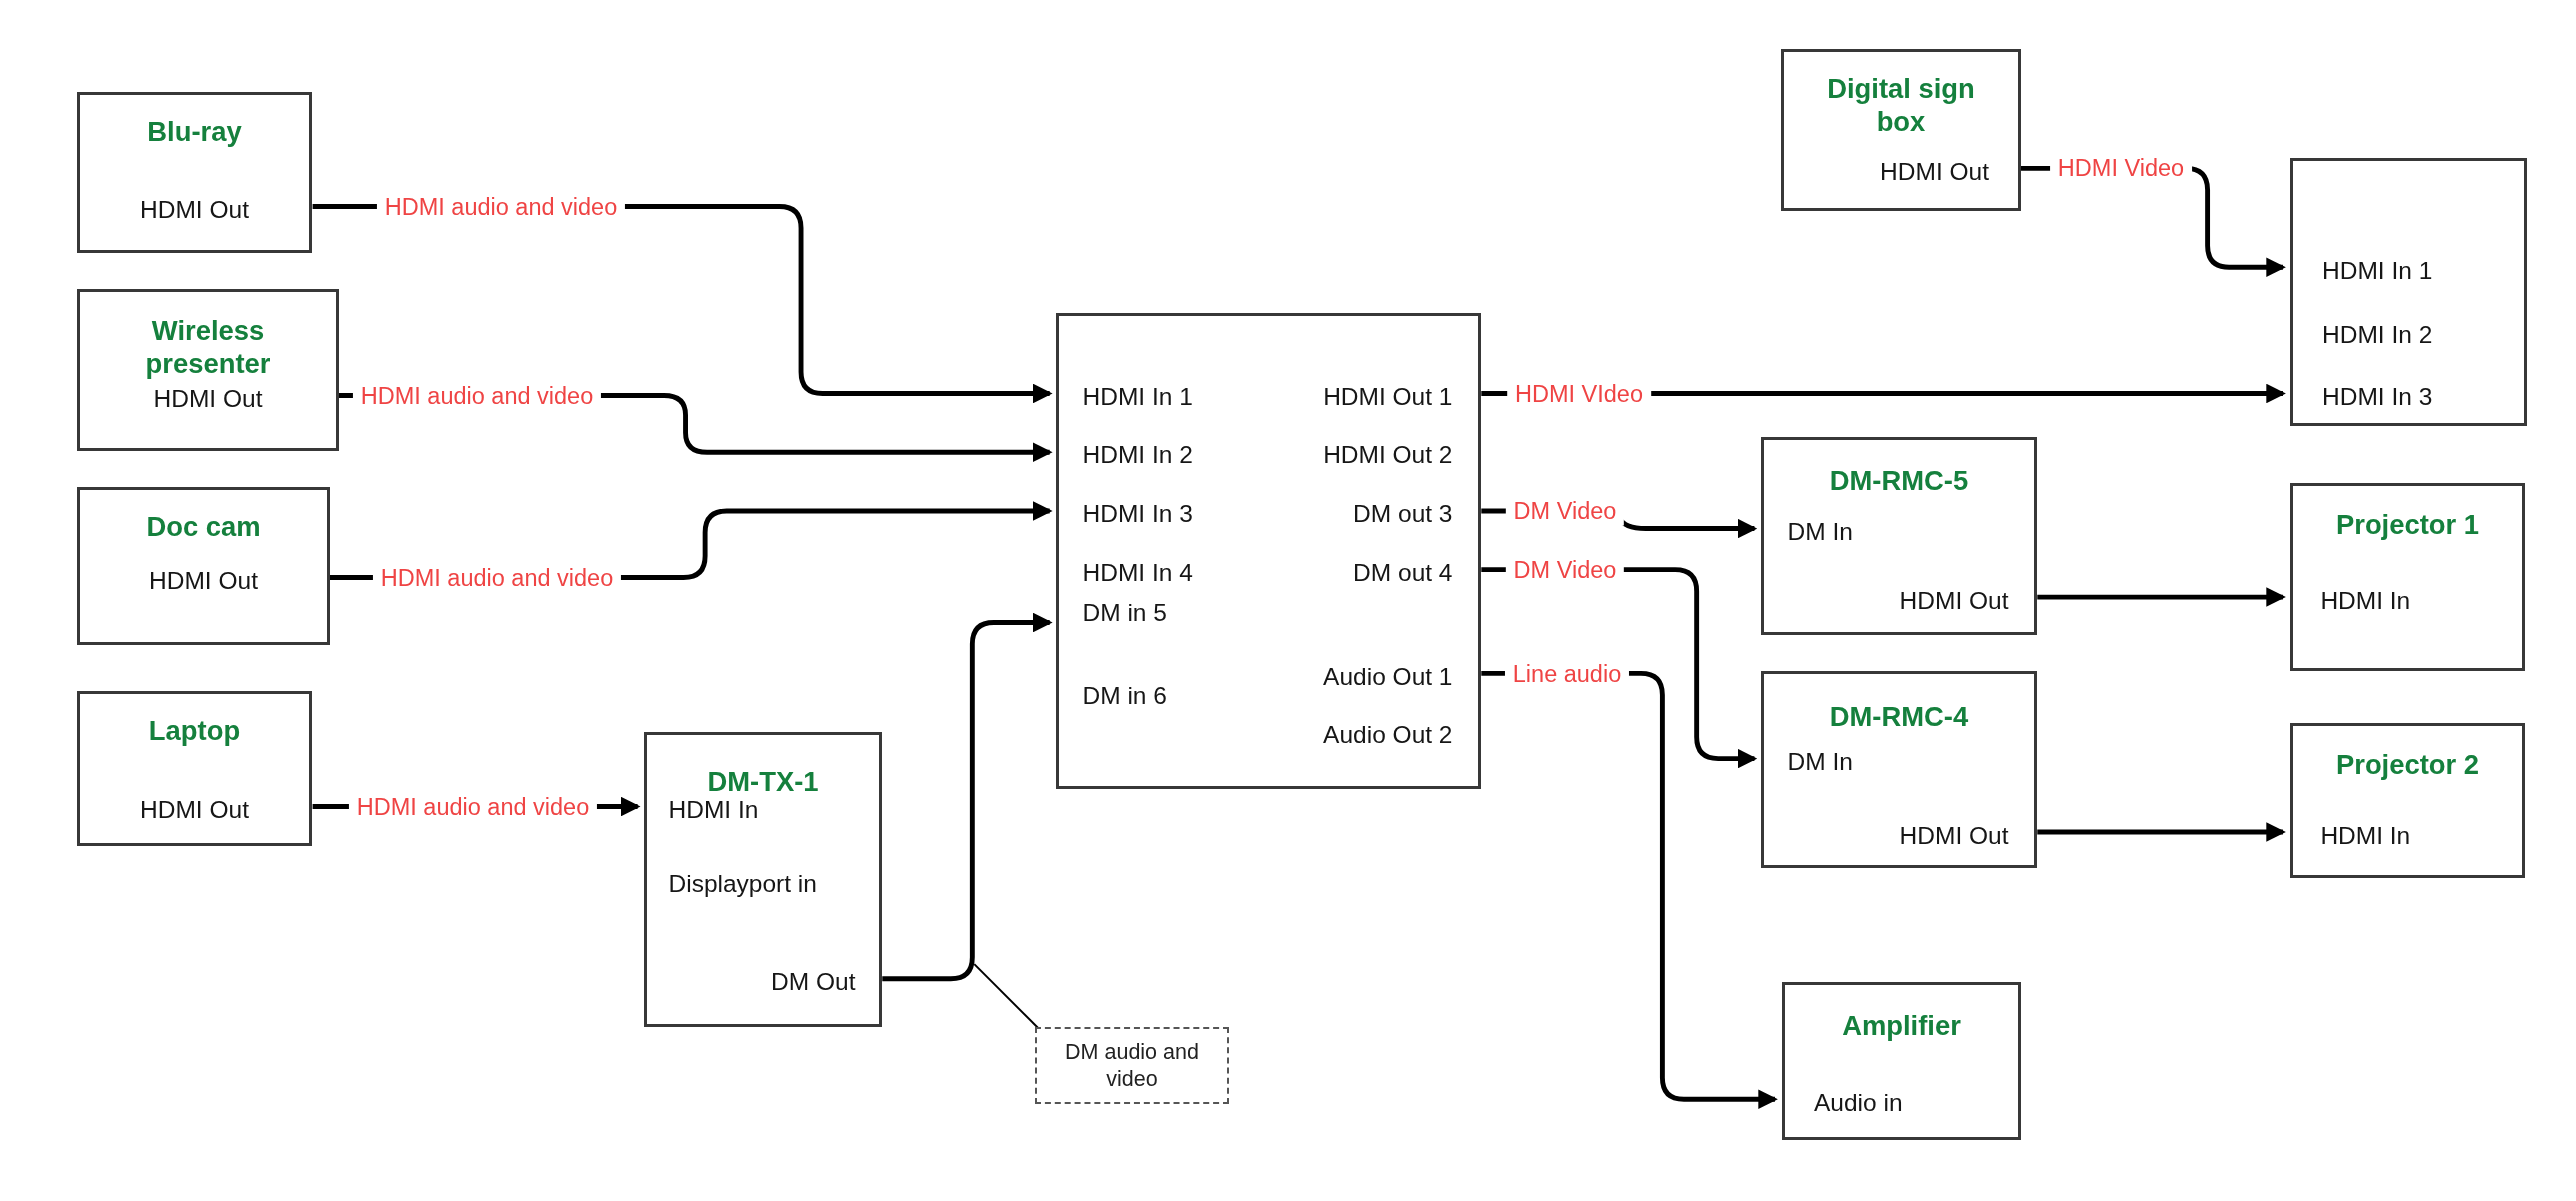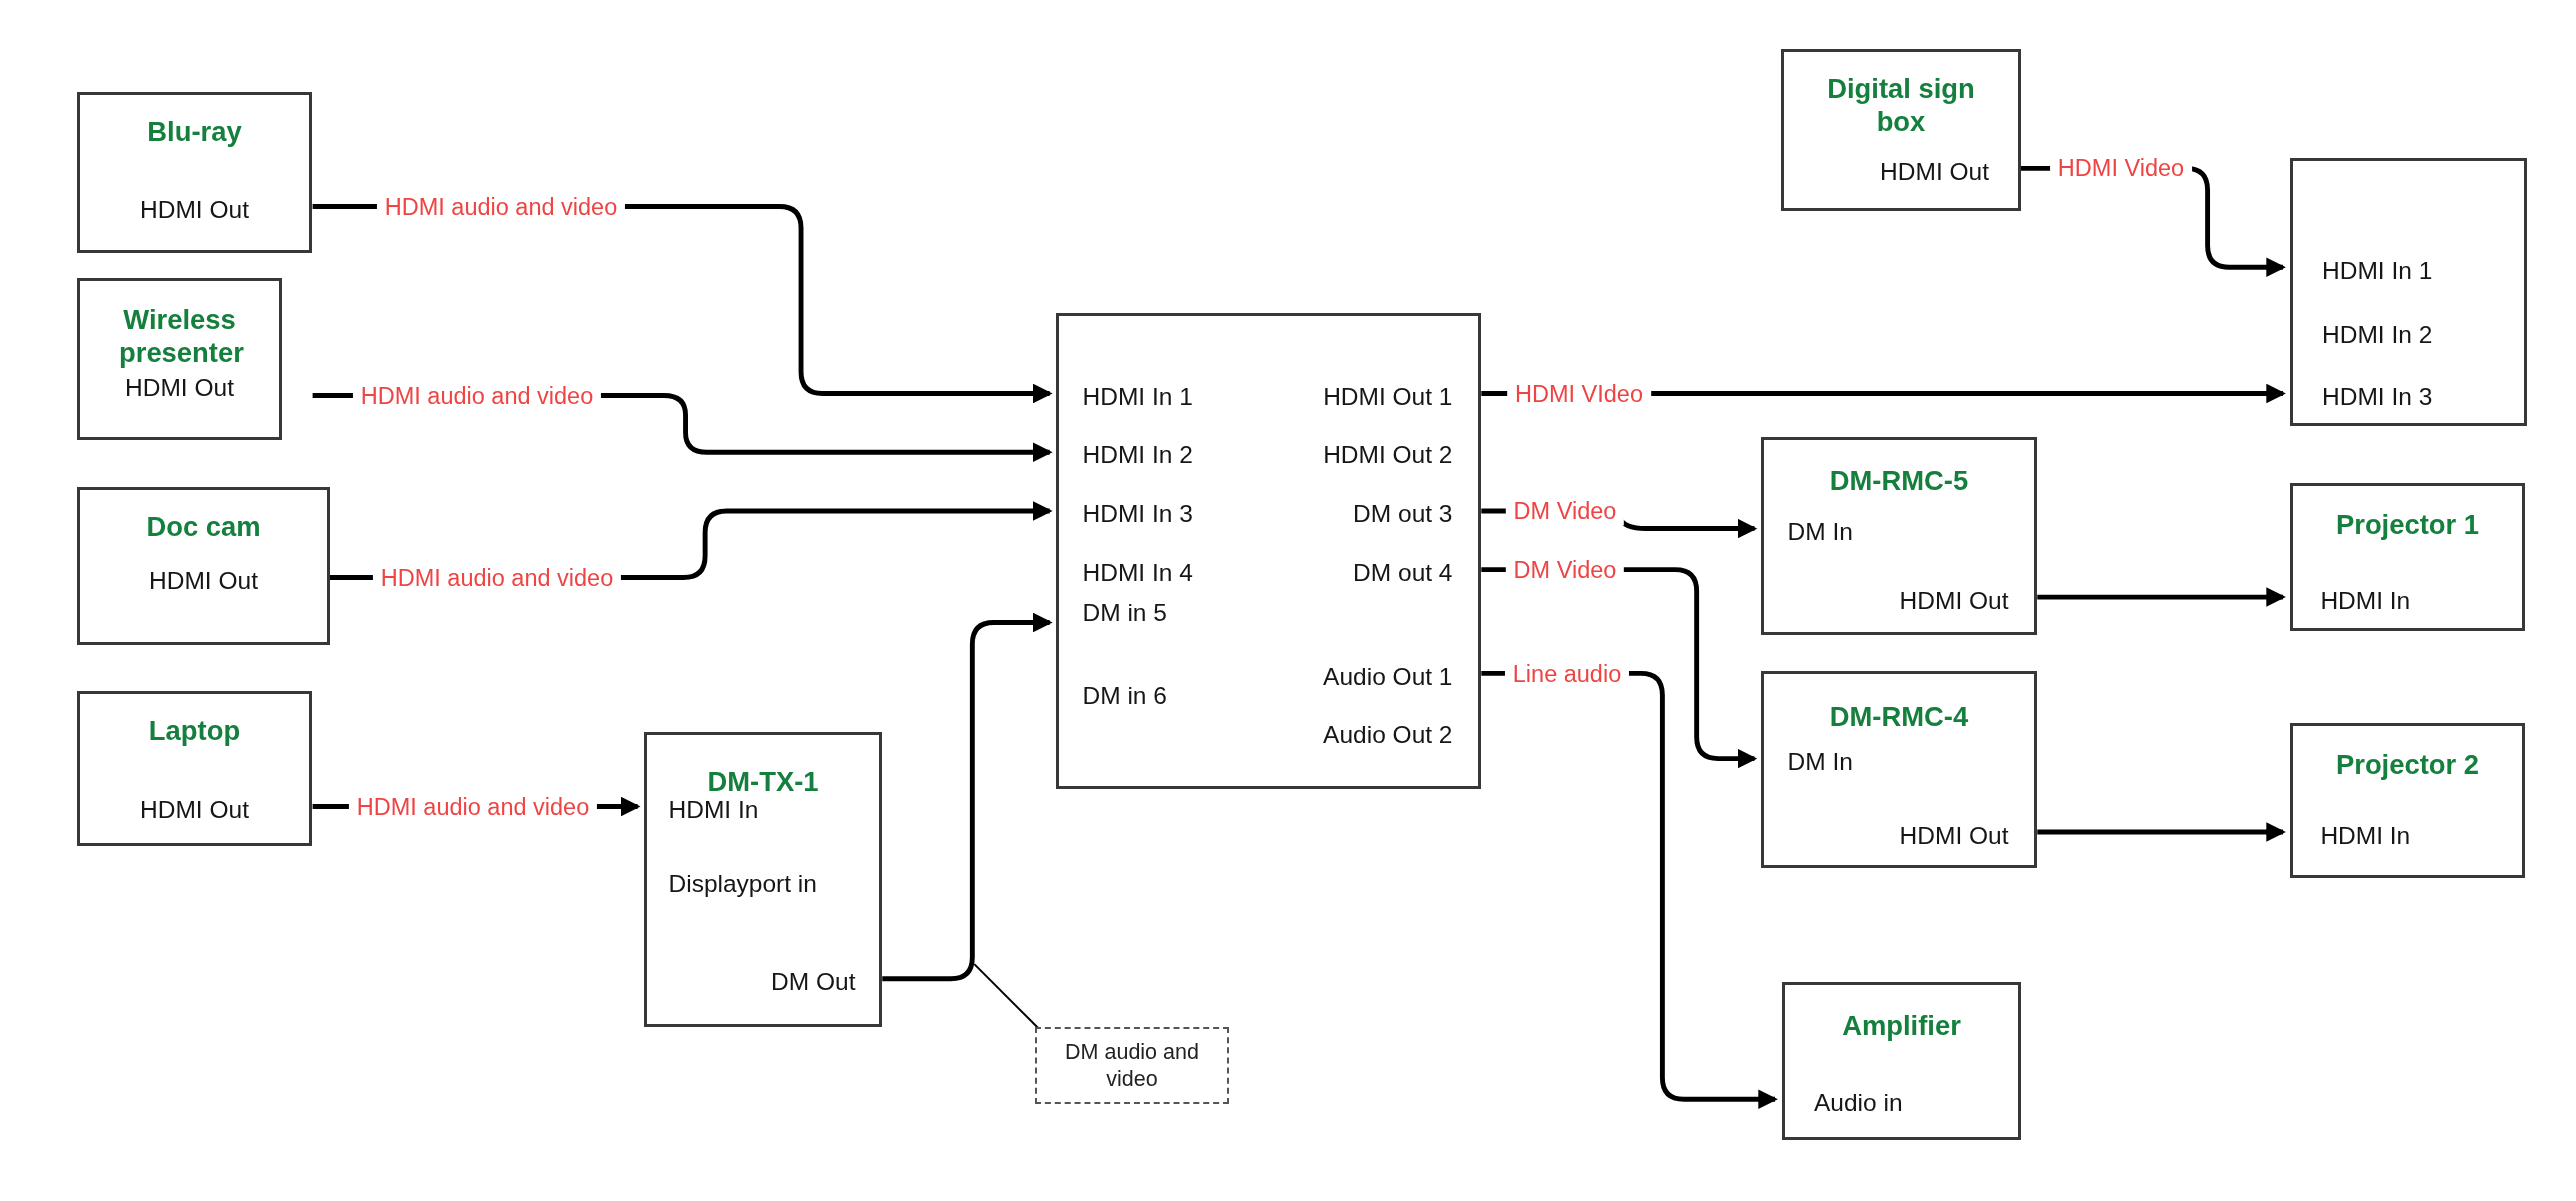--- a/index.html
+++ b/index.html
@@ -78,21 +78,21 @@
       <path d="M2081 850 H2332" marker-end="url(#arrow)"></path>
     </g>
     <path d="M995 985 L1062 1052" stroke="#000" stroke-width="2" fill="none"></path>
   </svg>
 
   <div class="node" style="left:77px;top:92px;width:235px;height:161px">
     <div class="title" style="top:19.6px">Blu-ray</div>
     <div class="port pc" style="top:100px">HDMI Out</div>
   </div>
 
-  <div class="node" style="left:77px;top:278px;width:205px;height:162px">
+  <div class="node" style="left:77px;top:289px;width:262px;height:162px">
     <div class="title" style="top:21.5px;padding:0 39px">Wireless presenter</div>
     <div class="port pc" style="top:92px">HDMI Out</div>
   </div>
 
   <div class="node" style="left:77px;top:487px;width:253px;height:158px">
     <div class="title" style="top:19.6px">Doc cam</div>
     <div class="port pc" style="top:76px">HDMI Out</div>
   </div>
 
   <div class="node" style="left:77px;top:691px;width:235px;height:155px">
@@ -132,21 +132,21 @@
     <div class="port pl" style="top:159px;left:29px">HDMI In 2</div>
     <div class="port pl" style="top:221px;left:29px">HDMI In 3</div>
   </div>
 
   <div class="node" style="left:1761px;top:437px;width:276px;height:198px">
     <div class="title" style="top:23.5px">DM-RMC-5</div>
     <div class="port pl" style="top:77px">DM In</div>
     <div class="port pr" style="top:146px">HDMI Out</div>
   </div>
 
-  <div class="node" style="left:2290px;top:483px;width:235px;height:148px">
+  <div class="node" style="left:2290px;top:483px;width:235px;height:188px">
     <div class="title" style="top:21.5px">Projector 1</div>
     <div class="port pl" style="top:100px;left:27.4px">HDMI In</div>
   </div>
 
   <div class="node" style="left:1761px;top:671px;width:276px;height:197px">
     <div class="title" style="top:26.4px">DM-RMC-4</div>
     <div class="port pl" style="top:73px">DM In</div>
     <div class="port pr" style="top:147px">HDMI Out</div>
   </div>
 

